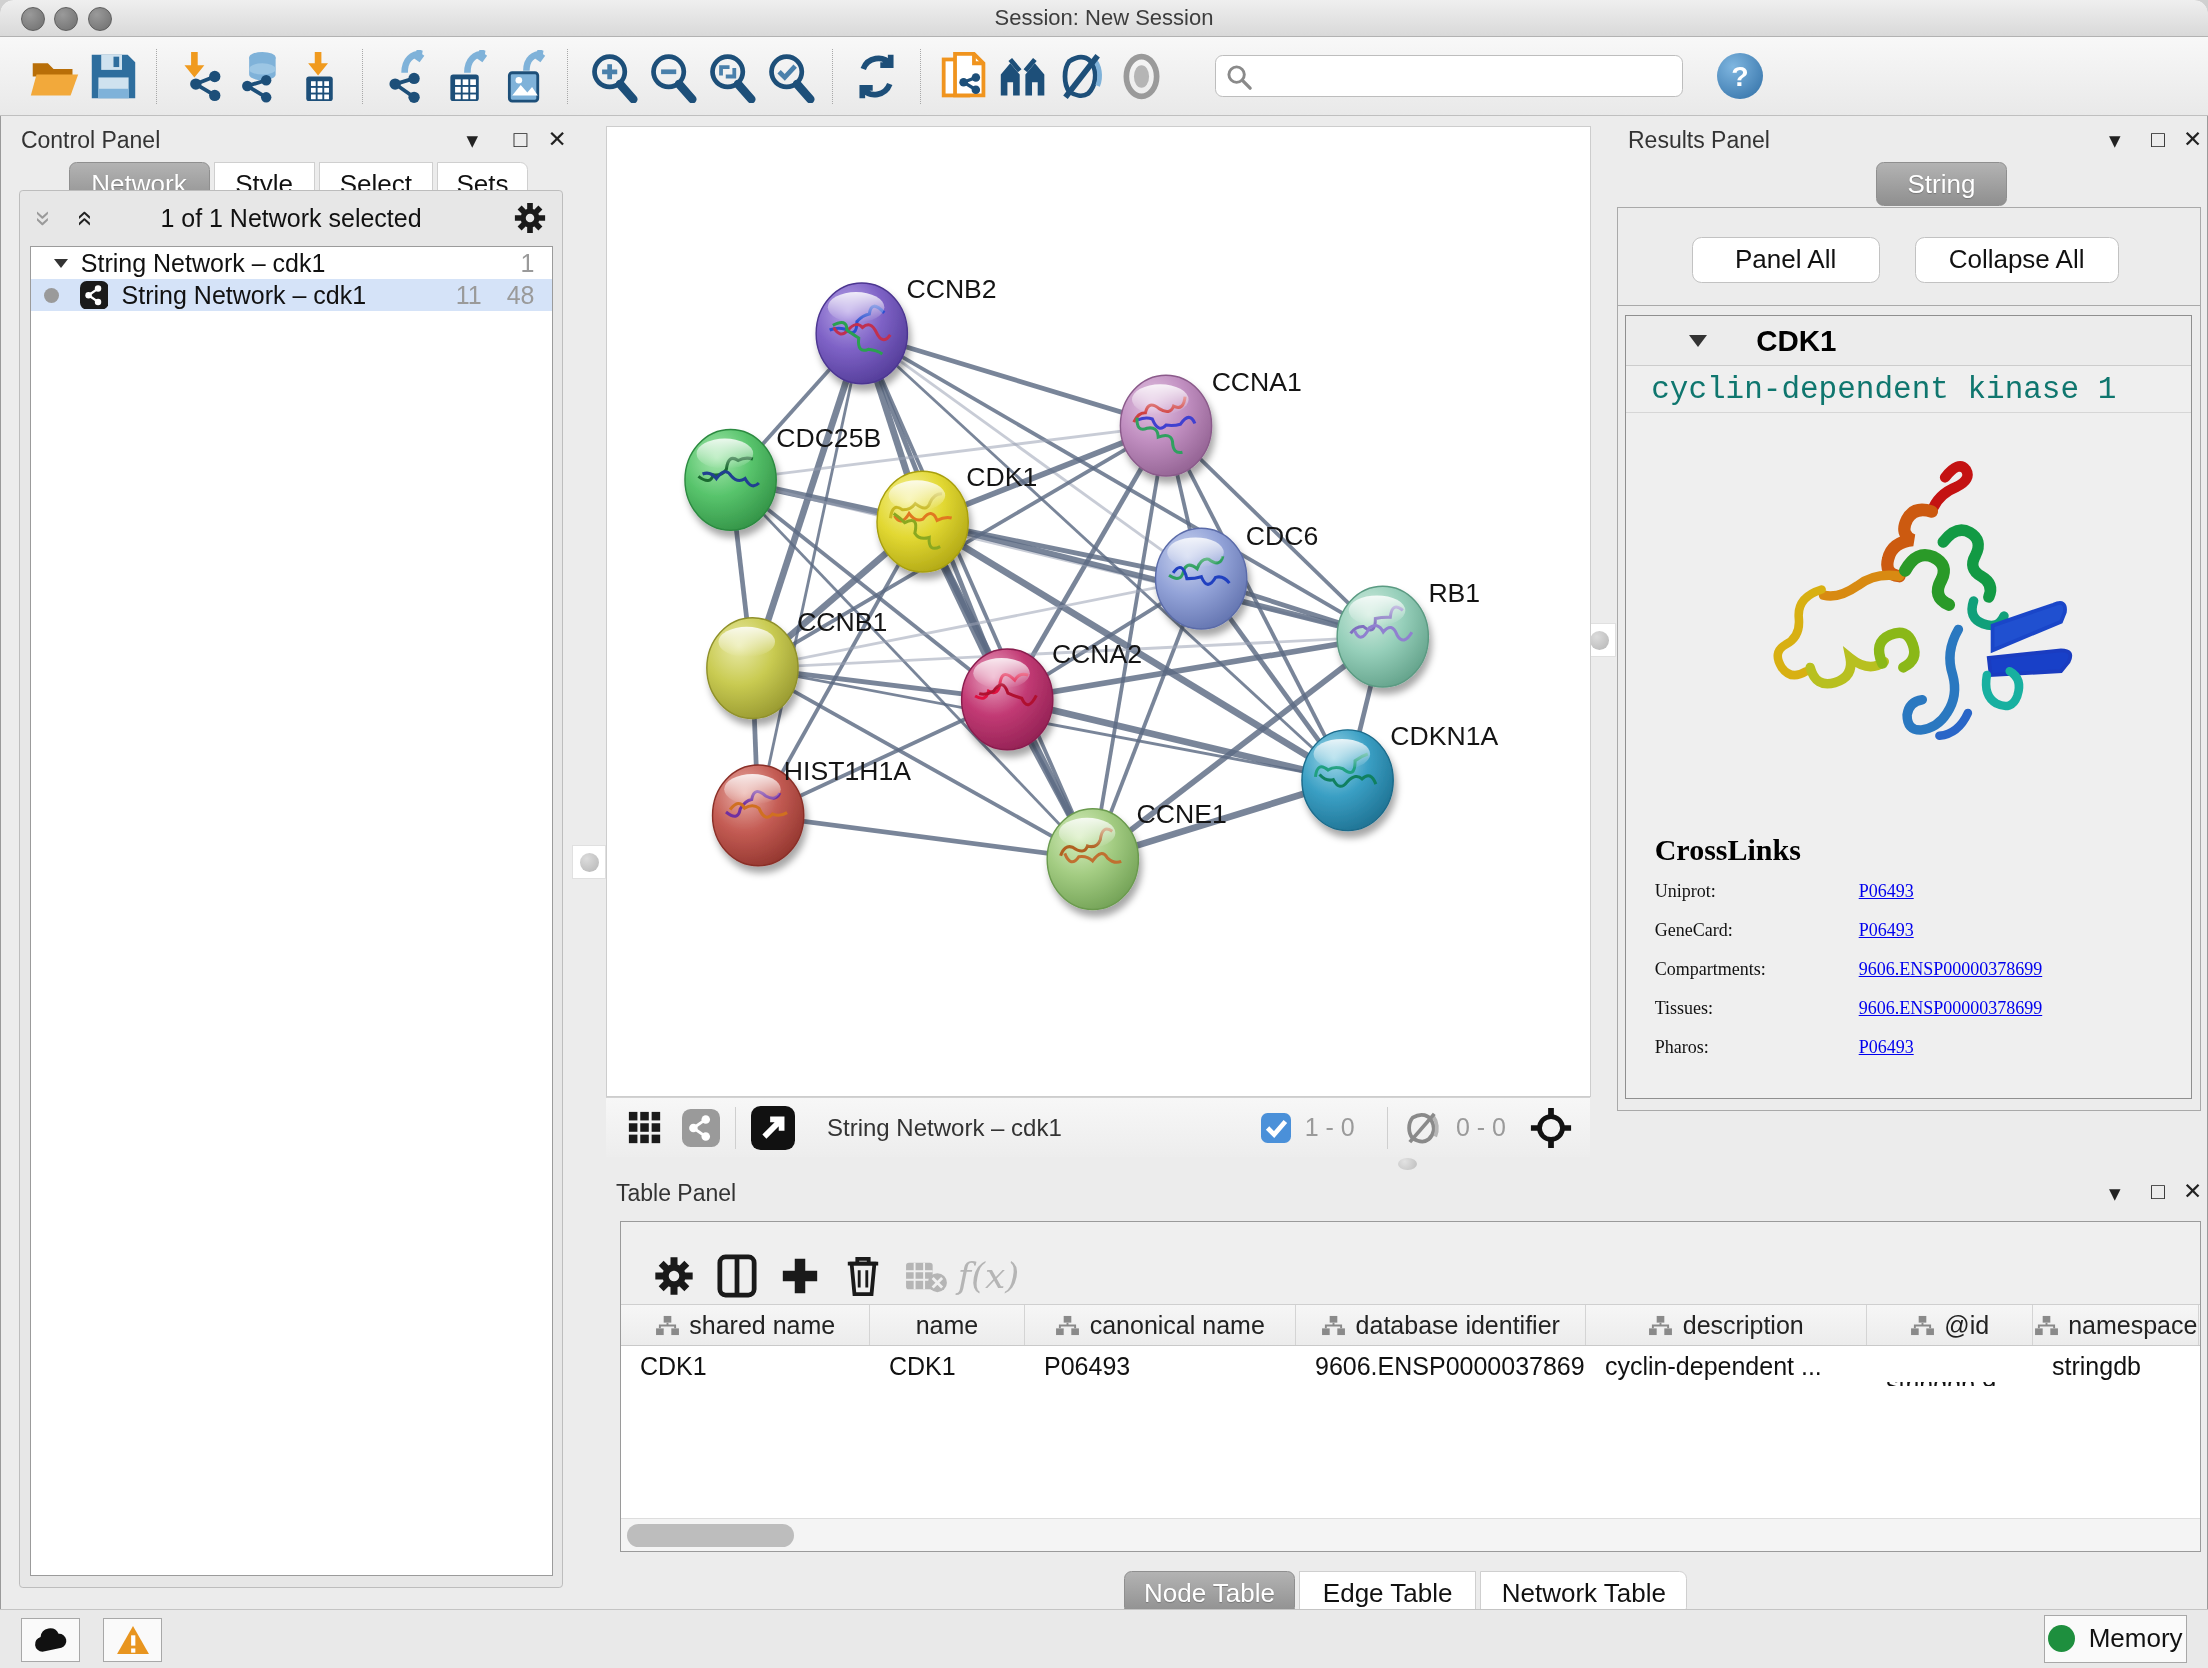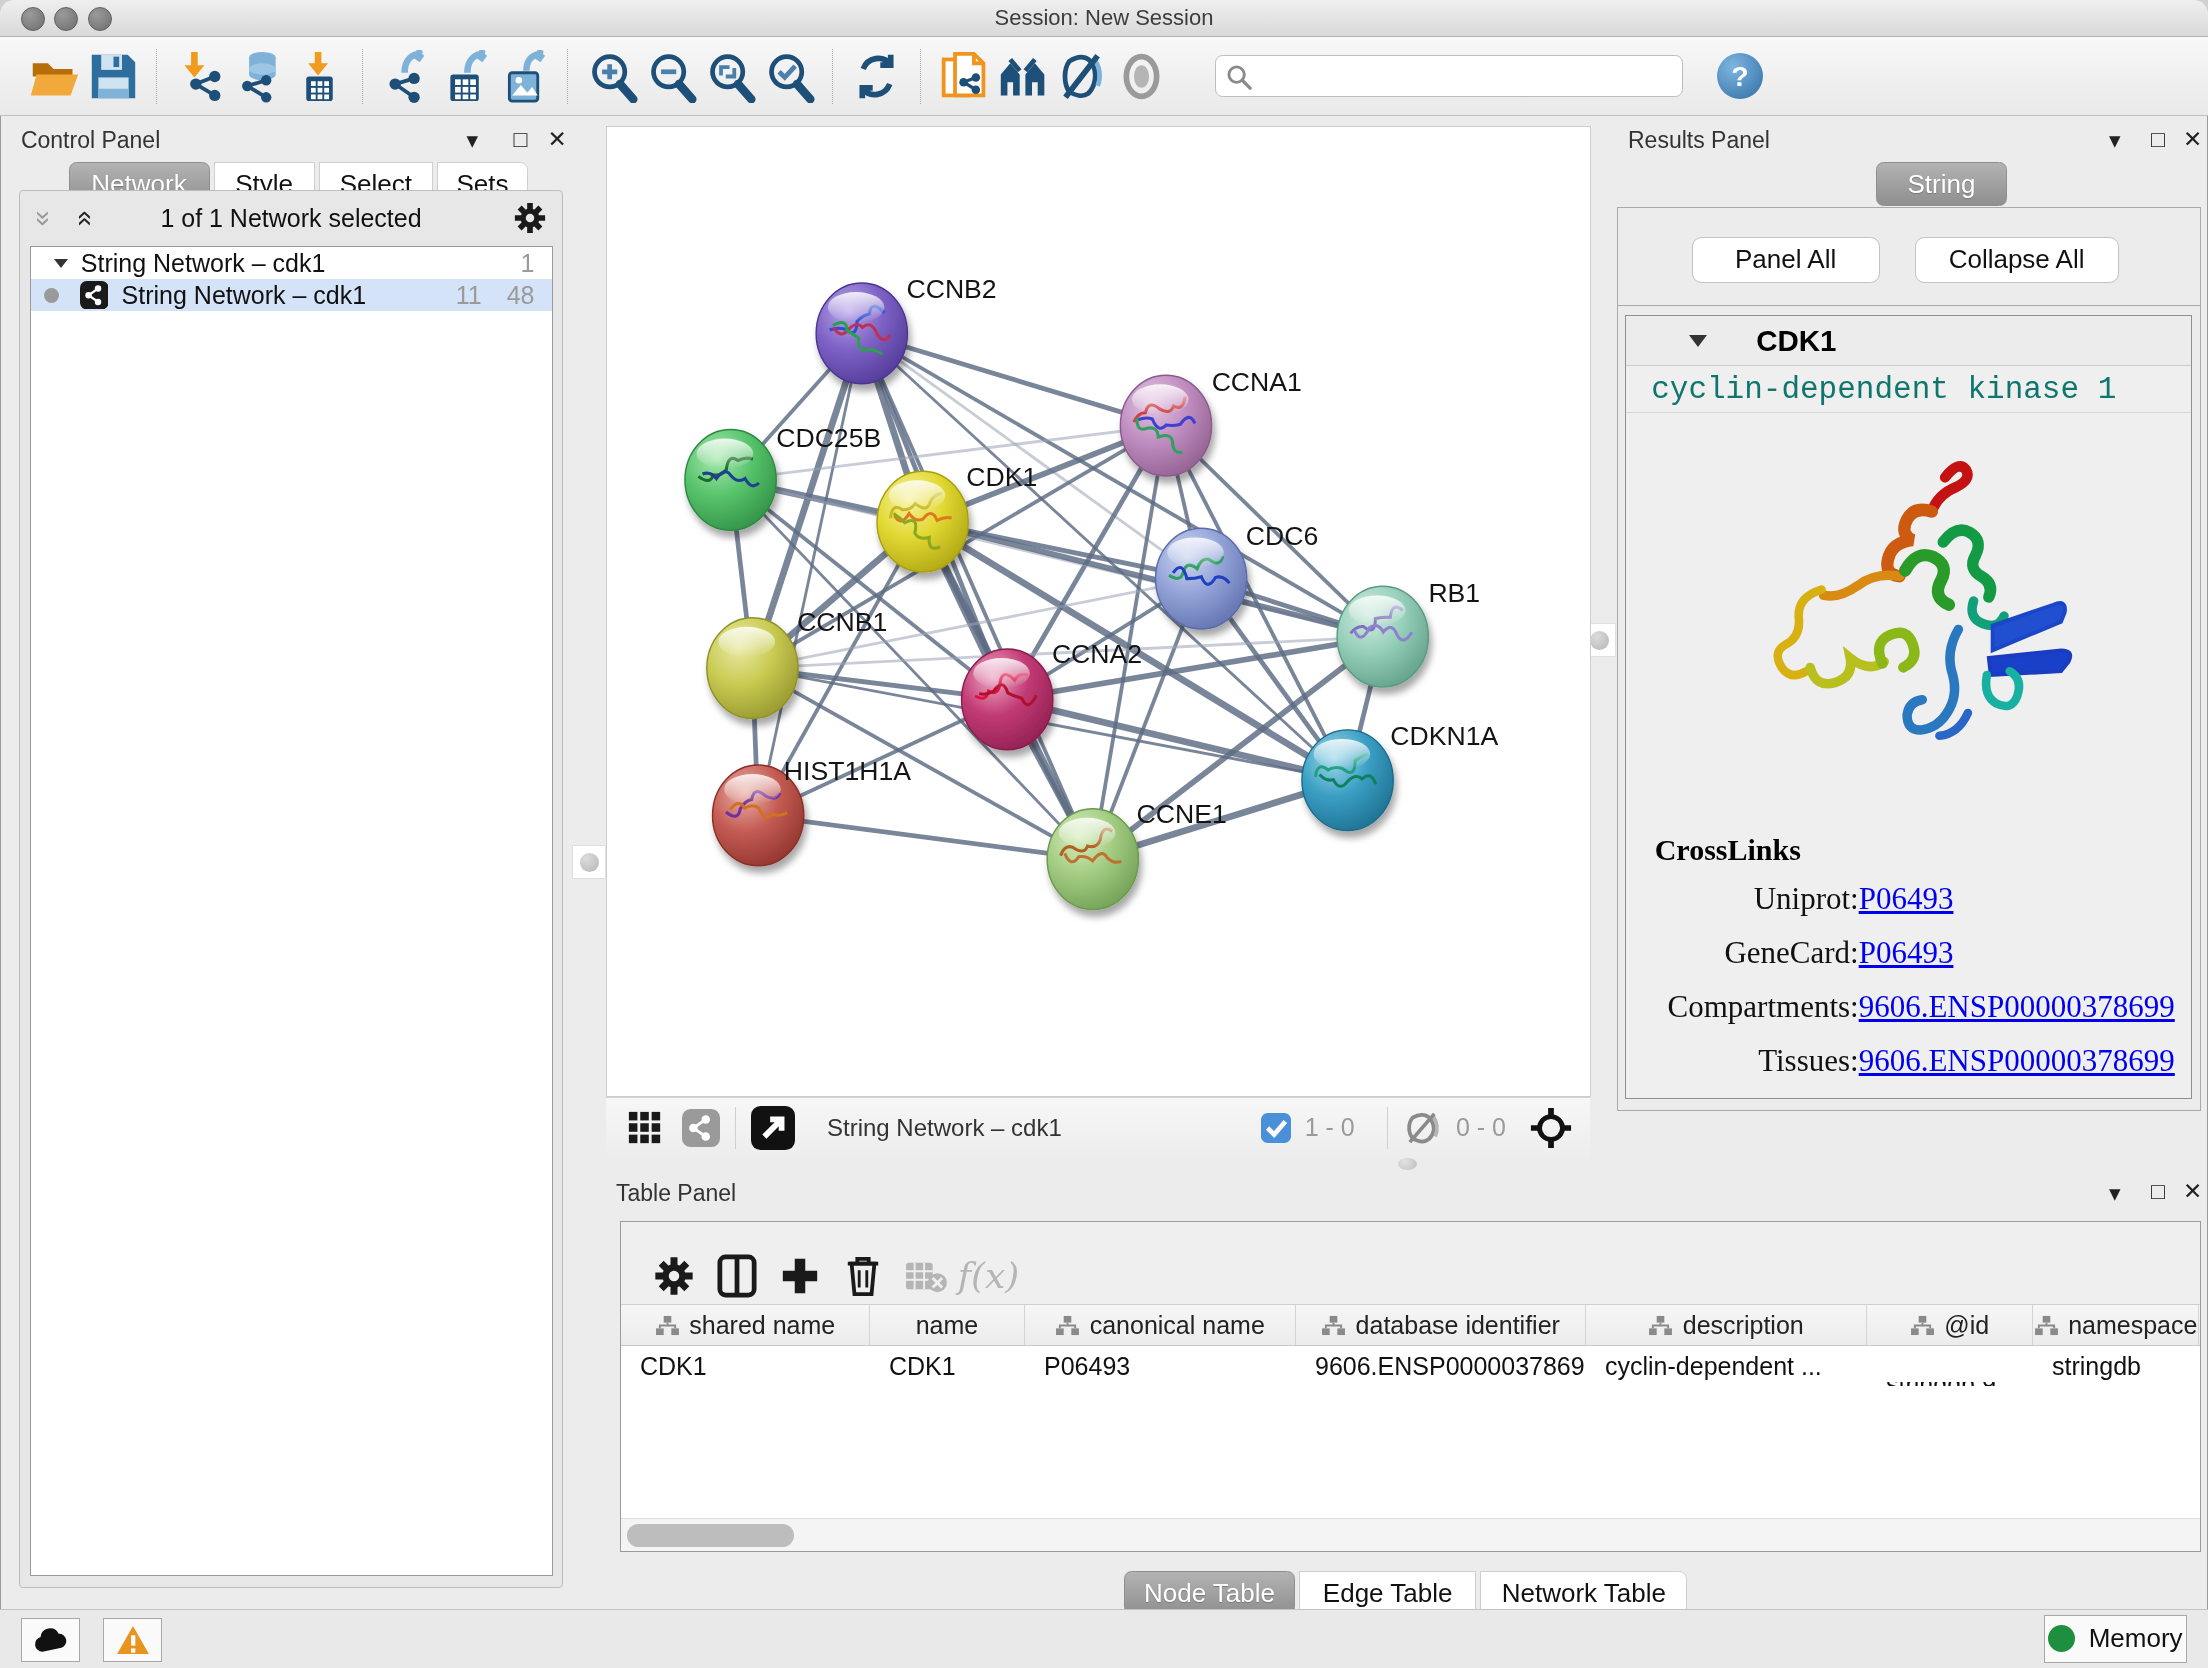--- a/index.html
+++ b/index.html
@@ -68,21 +68,21 @@
   .rp-btn{position:absolute;top:28.5px;height:44px;background:#fff;border:1px solid #c2c2c2;
           border-radius:9.5px;font-size:26px;display:flex;align-items:center;justify-content:center;color:#111;}
   #rp-inner{position:absolute;left:7.6px;top:107px;width:565px;height:782px;background:#efefef;
             border:1.9px solid #8f8f8f;overflow:hidden;}
   #rp-head{height:49px;display:flex;align-items:center;border-bottom:1px solid #cccccc;background:#ececec;}
   #rp-desc{height:46px;display:flex;align-items:center;font-size:31px;color:#0f766e;
            border-bottom:1px solid #d6d6d6;padding-left:25px;background:#efefef;font-family:Liberation Mono, monospace;}
   #rp-structure{height:409px;display:flex;align-items:center;justify-content:center;}
   #crosslinks{font-family:"Liberation Serif","DejaVu Serif",serif;padding:7.6px 0 0 28.5px;}
   #crosslinks h3{font-size:30px;margin:3.8px 0 13.3px 0;color:#000;}
-  .clrow{display:flex;font-size:31px;margin-bottom:18px;text-align:right;}
+  .clrow{display:flex;font-size:18px;margin-bottom:18px;}
   .clrow .cl-label{width:204px;color:#111;}
   .clrow a{color:#0000ee;text-decoration:underline;}
   
   #tablepanel{position:absolute;left:594px;top:1172px;width:1614px;height:438px;}
   #tp-box{position:absolute;left:26px;top:49px;width:1579px;height:329px;background:#fff;
           border:1.9px solid #9a9a9a;overflow:hidden;}
   #tp-toolbar{height:82px;background:#efefef;display:flex;align-items:flex-end;padding-left:21px;}
   .tp-icon{width:63px;height:57px;display:flex;align-items:center;justify-content:center;}
   #tp-fx{font-family:"DejaVu Serif","Liberation Serif",serif;font-style:italic;font-size:36px;color:#b5b5b5;}
   #tp-headrow{height:40px;background:linear-gradient(#f6f6f6,#ececec);border-top:1px solid #cfcfcf;

